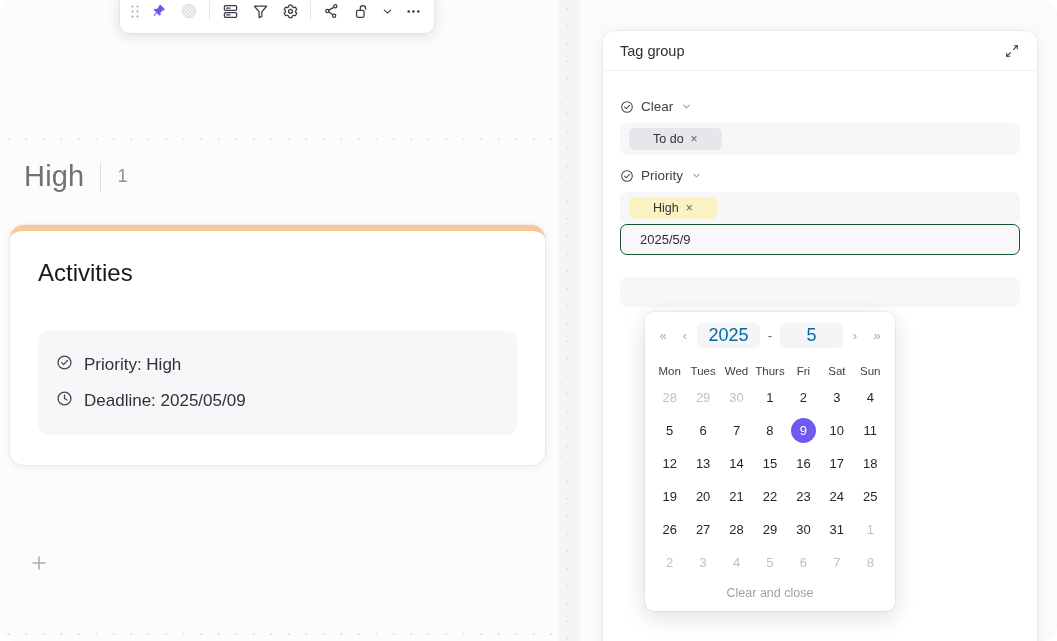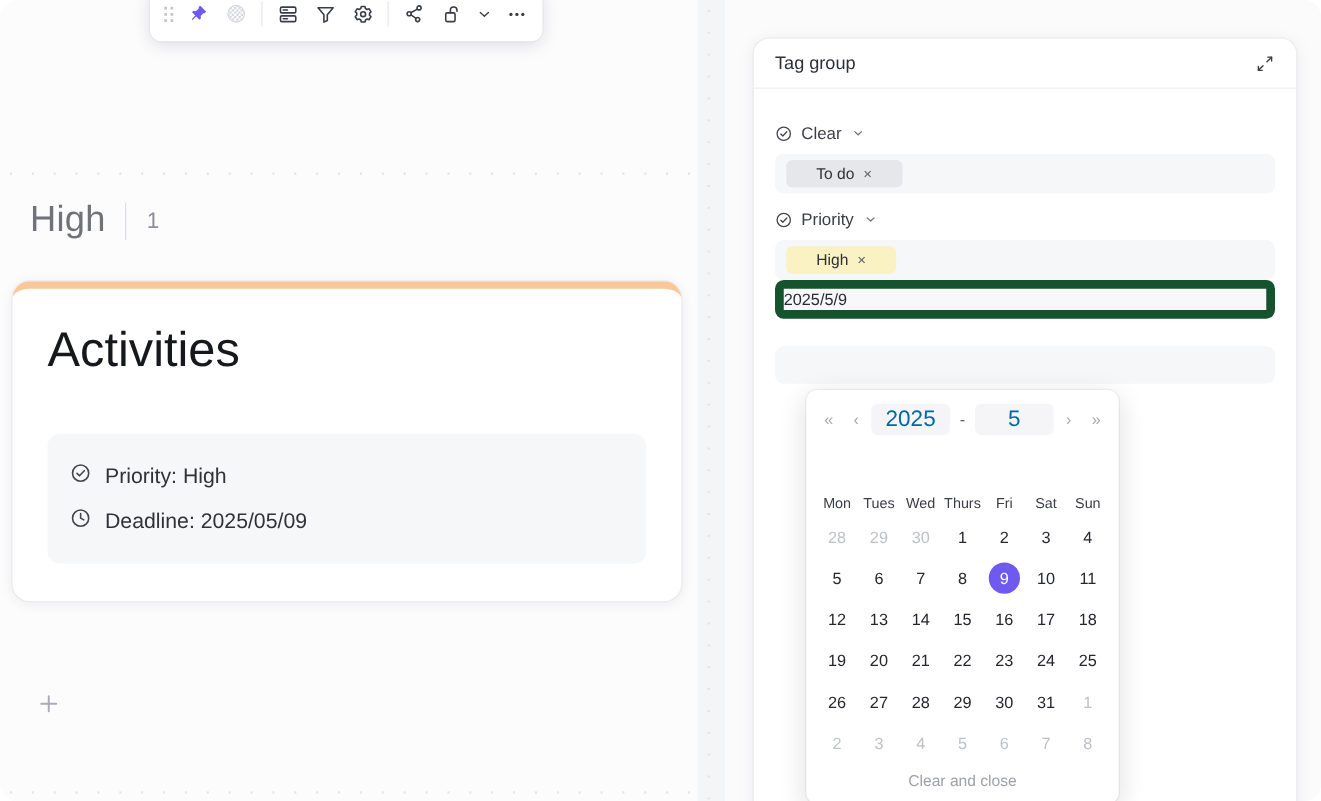--- a/index.html
+++ b/index.html
@@ -107,21 +107,21 @@
     left: 10px; top: 225px;
     width: 535px;
     background: #ffffff;
     border-radius: 14px;
     border-top: 6px solid #fac898;
     box-shadow: 0 2px 10px rgba(22,24,40,.07), 0 0 0 1px rgba(22,24,40,.045);
     padding: 28px 28px 30px 28px;
     overflow: hidden;
   }
   .card-title {
-    font-size: 39px;
+    font-size: 24px;
     color: #17181c;
     font-weight: 400;
     margin-bottom: 44px;
   }
   .prop-box {
     background: #f6f7f8;
     border-radius: 10px;
     padding: 16px 18px;
   }
   .prop-row {
@@ -217,25 +217,25 @@
     border-radius: 5px;
     font-size: 12.5px;
     color: #2f3138;
   }
   .tag.gray { background: #e6e7ea; }
   .tag.yellow { background: #faf2c2; }
   .tag .x { color: #5f6168; font-size: 12px; cursor: pointer; line-height: 1; }
 
   .date-input {
     background: #f8f8fa;
-    border: 7px solid #14532d;
+    border: 1px solid #14532d;
     border-radius: 7px;
     height: 31px;
     display: flex; align-items: center;
-    padding: 0 0;
+    padding: 0 19px;
     font-size: 13px;
     color: #2a2c33;
   }
 
   .ghost-field {
     background: #f6f7f8;
     border-radius: 7px;
     height: 30px;
     margin-top: 22px;
   }
@@ -283,21 +283,20 @@
   .dp-weekdays, .dp-week {
     display: grid;
     grid-template-columns: repeat(7, 1fr);
   }
   .dp-weekdays { margin-top: 12px; }
   .dp-wd {
     text-align: center;
     font-size: 11.5px;
     color: #3b3d44;
     padding: 4px 0;
-    margin-top: 32px;
   }
   .dp-cell {
     height: 33px;
     display: flex; align-items: center; justify-content: center;
     font-size: 13px;
     color: #25272d;
     cursor: pointer;
   }
   .dp-cell.muted { color: #bfc1c8; }
   .dp-cell .pill {

